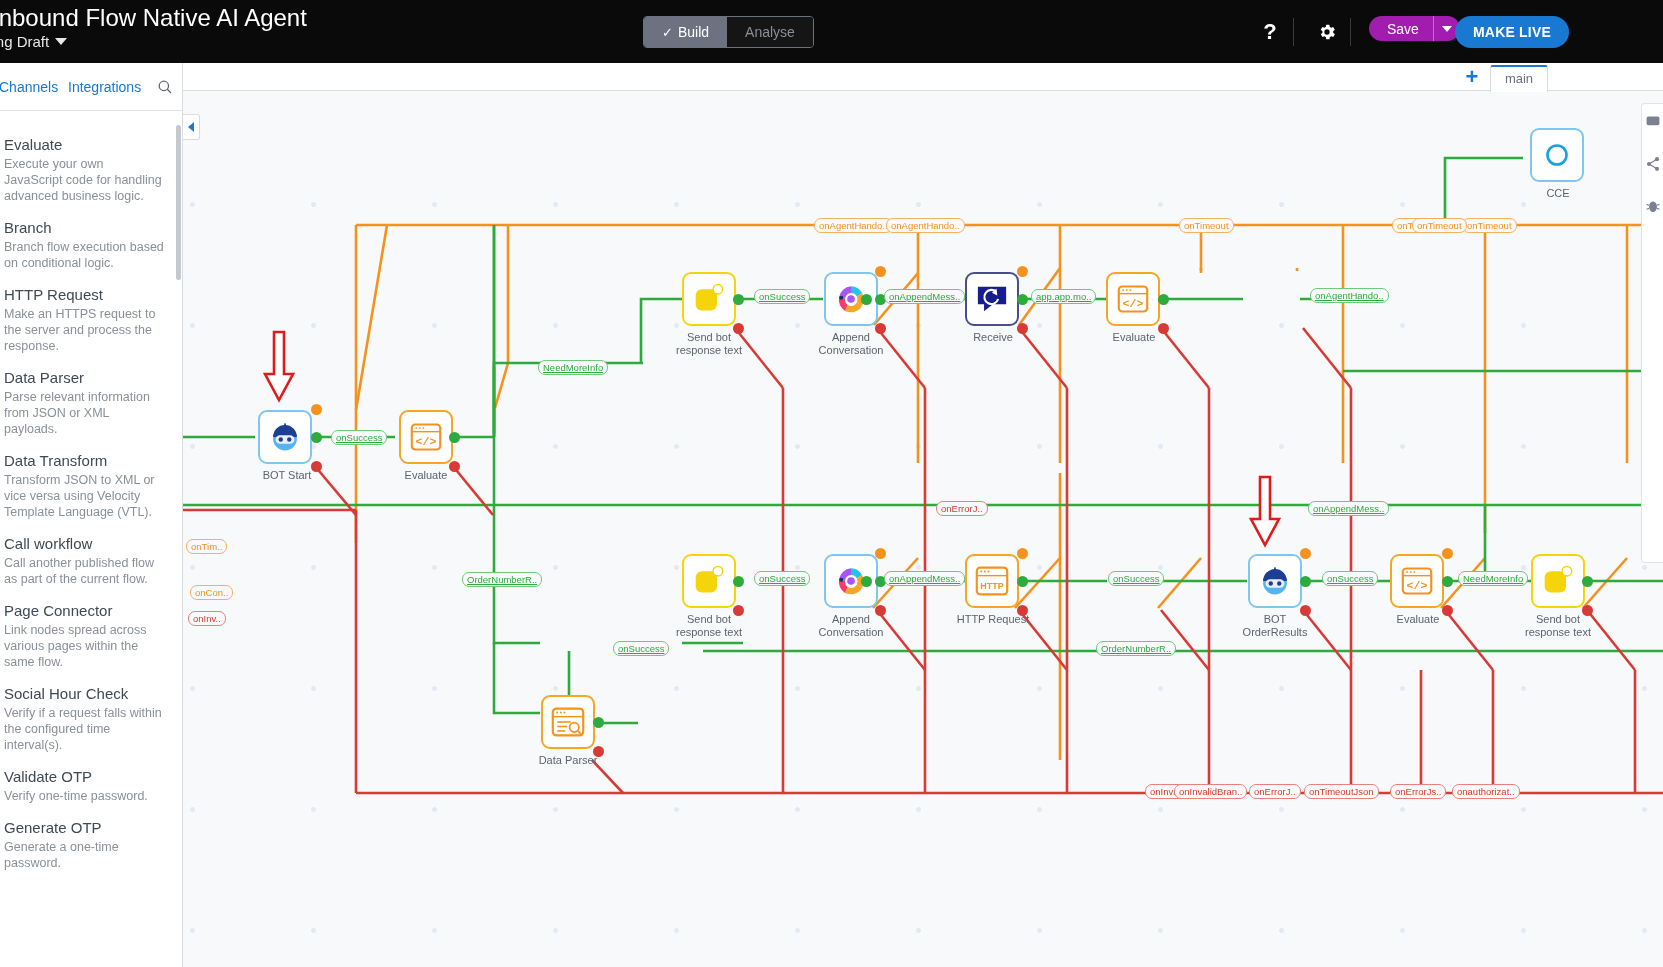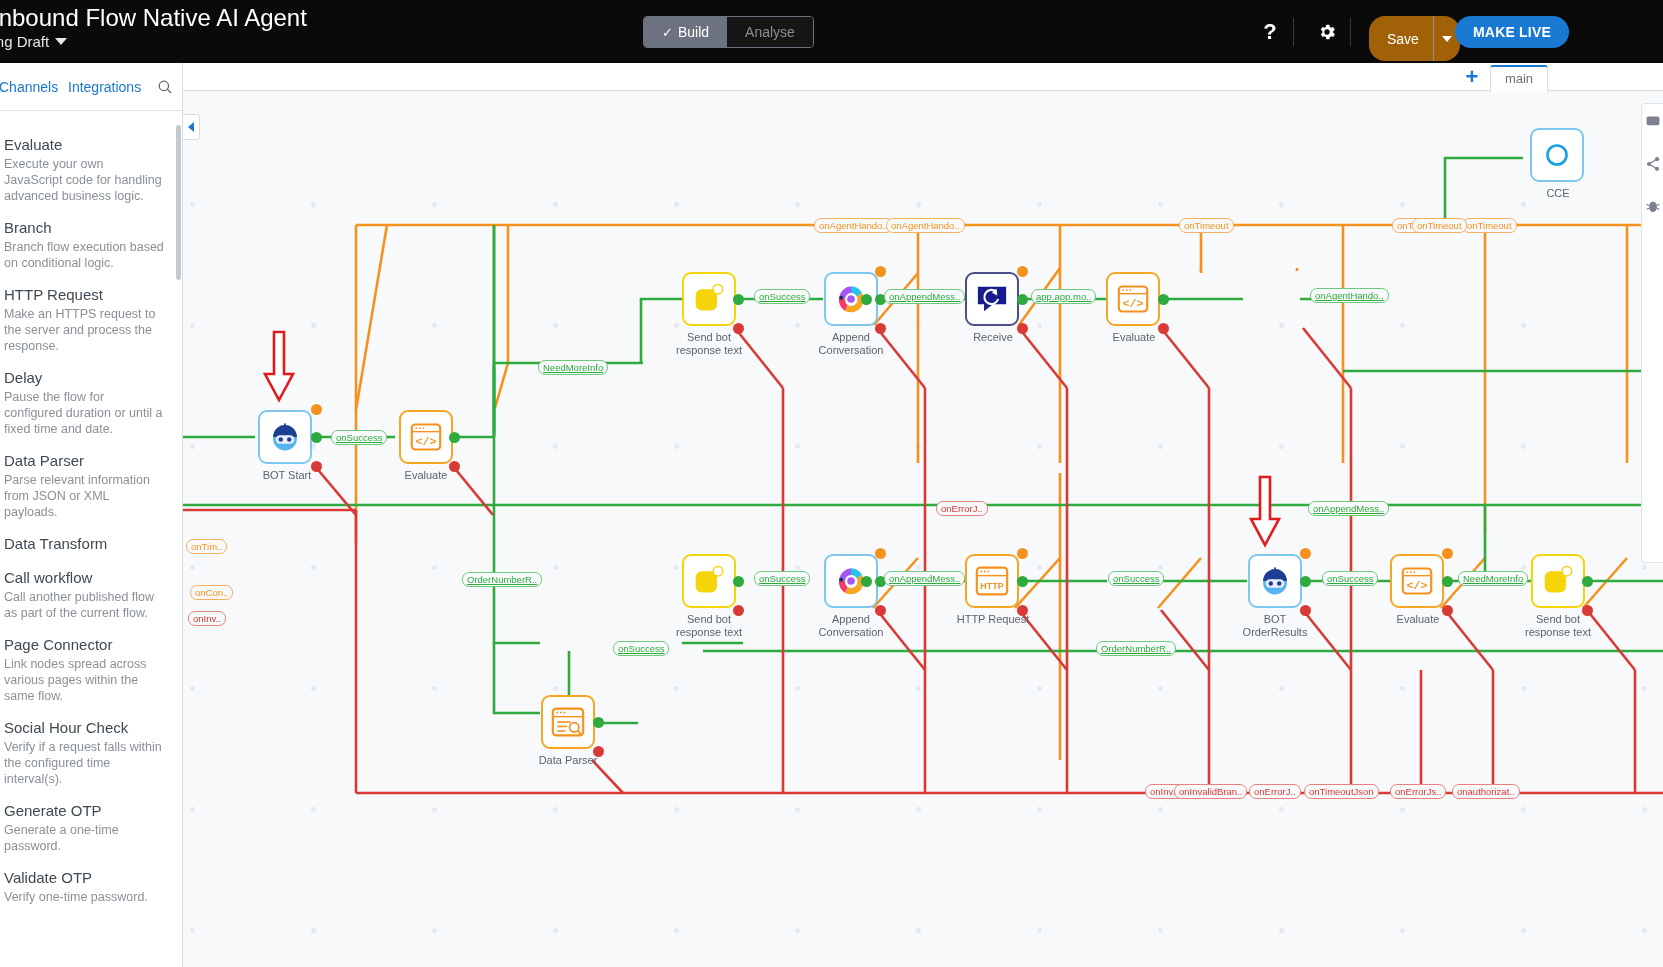--- a/index.html
+++ b/index.html
@@ -46,22 +46,22 @@
     position: absolute; left: 1255px; top: 16px; width: 30px; height: 32px;
     display: flex; align-items: center; justify-content: center;
     color: #fff; font-size: 22px; font-weight: 700; cursor: pointer;
   }
   .vdiv { position: absolute; top: 18px; width: 1px; height: 28px; background: #3a3a3a; }
   .gear-btn {
     position: absolute; left: 1312px; top: 16px; width: 30px; height: 32px;
     display: flex; align-items: center; justify-content: center; cursor: pointer;
   }
   .save-group {
-    position: absolute; left: 1369px; top: 16px; height: 45px;
-    display: flex; border-radius: 16px; overflow: hidden; background: #a16207;
+    position: absolute; left: 1369px; top: 16px; height: 25px;
+    display: flex; border-radius: 16px; overflow: hidden; background: #a21caf;
   }
   .save-main {
     display: flex; align-items: center; justify-content: center;
     padding: 0 14px 0 18px; font-size: 14px; color: #ffffff; cursor: pointer;
   }
   .save-split { width: 1px; background: #8d929e; }
   .save-arrow {
     display: flex; align-items: center; justify-content: center;
     width: 26px; cursor: pointer;
   }
@@ -260,49 +260,46 @@
     </div>
     <div class="lp-item">
       <h4>Branch</h4>
       <p>Branch flow execution based on conditional logic.</p>
     </div>
     <div class="lp-item">
       <h4>HTTP Request</h4>
       <p>Make an HTTPS request to the server and process the response.</p>
     </div>
     <div class="lp-item">
-      <h4>Delay</h4>
-      <p>Pause the flow for configured duration or until a fixed time and date.</p>
-    </div>
-    <div class="lp-item">
       <h4>Data Parser</h4>
       <p>Parse relevant information from JSON or XML payloads.</p>
     </div>
     <div class="lp-item">
       <h4>Data Transform</h4>
+      <p>Transform JSON to XML or vice versa using Velocity Template Language (VTL).</p>
     </div>
     <div class="lp-item">
       <h4>Call workflow</h4>
       <p>Call another published flow as part of the current flow.</p>
     </div>
     <div class="lp-item">
       <h4>Page Connector</h4>
       <p>Link nodes spread across various pages within the same flow.</p>
     </div>
     <div class="lp-item">
       <h4>Social Hour Check</h4>
       <p>Verify if a request falls within the configured time interval(s).</p>
     </div>
     <div class="lp-item">
+      <h4>Validate OTP</h4>
+      <p>Verify one-time password.</p>
+    </div>
+    <div class="lp-item">
       <h4>Generate OTP</h4>
       <p>Generate a one-time password.</p>
-    </div>
-    <div class="lp-item">
-      <h4>Validate OTP</h4>
-      <p>Verify one-time password.</p>
     </div>
   </div>
   <div class="lp-scroll"></div>
 </div>
 
 <div class="canvas-wrap">
   <div class="grid-dots"></div>
 
   <div class="canvas-head">
     <div class="plus-tab">+</div>

